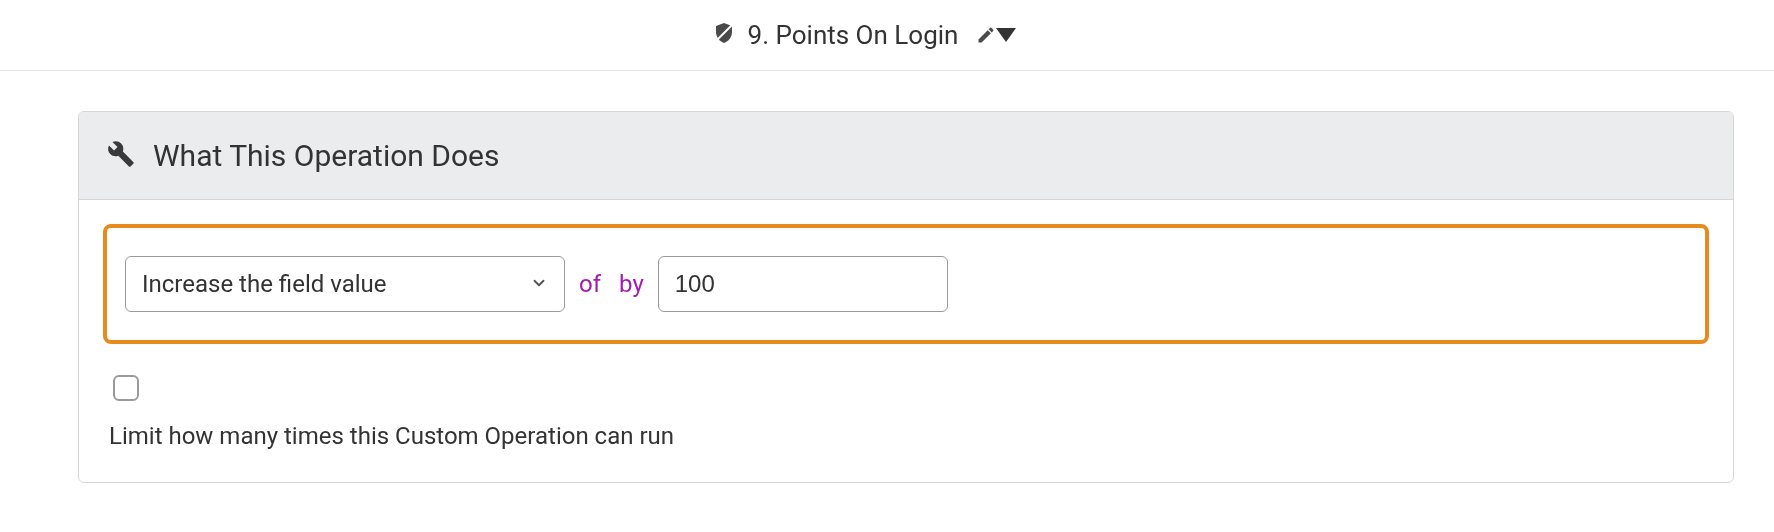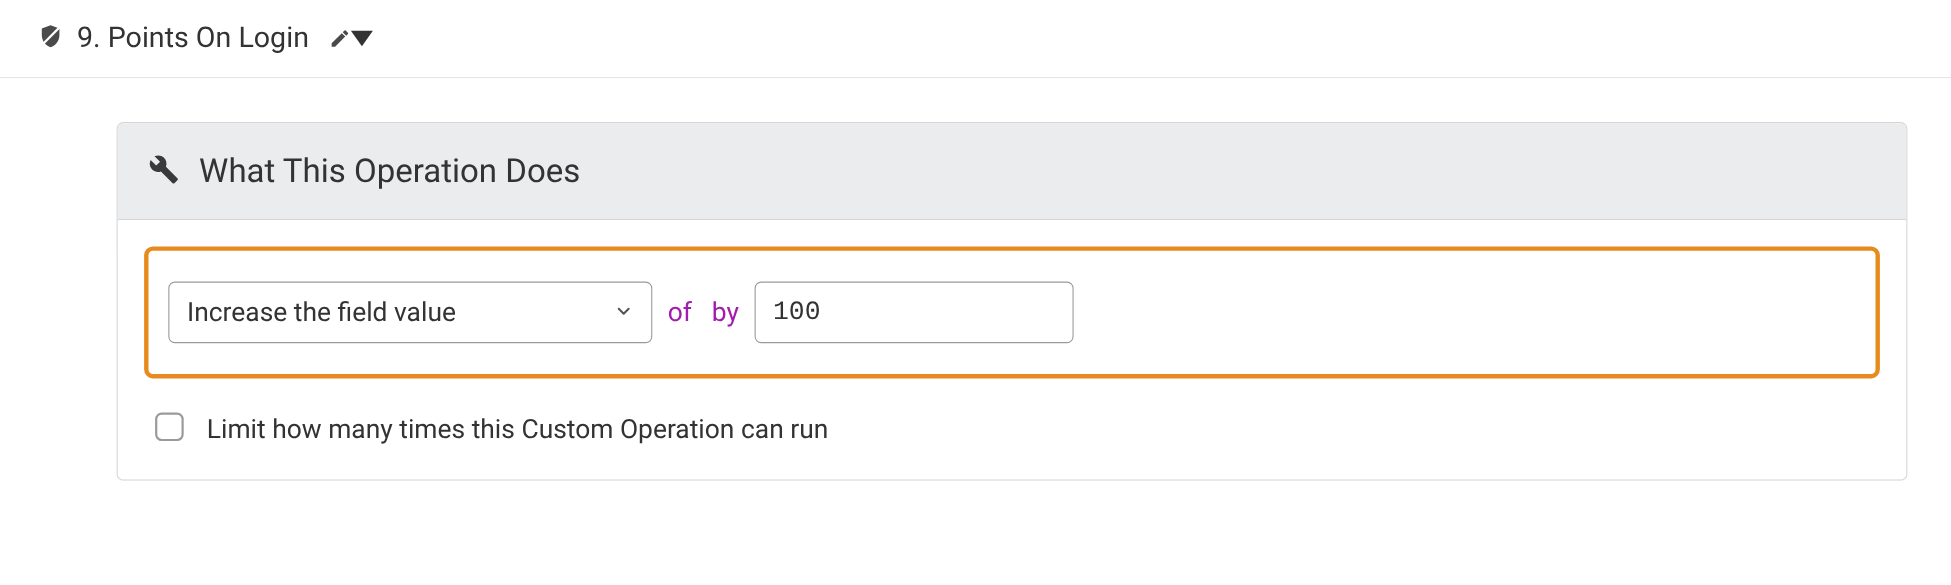--- a/index.html
+++ b/index.html
@@ -11,21 +11,21 @@
     background: #ffffff;
     color: #333333;
   }
   .container {
     width: 1774px;
     padding: 0;
   }
   .header-row {
     display: flex;
     align-items: center;
-    justify-content: flex-start;
+    justify-content: center;
     padding: 20px 62px 20px 34px;
     border-bottom: 1px solid #e5e5e5;
     background: #ffffff;
   }
   .header-left {
     display: flex;
     align-items: center;
     gap: 12px;
   }
   .shield-icon {
@@ -50,21 +50,21 @@
   }
   .caret-down {
     width: 0;
     height: 0;
     border-left: 10px solid transparent;
     border-right: 10px solid transparent;
     border-top: 14px solid #333333;
     margin-right: 18px;
   }
   .panel {
-    margin: 40px 40px 0 106px;
+    margin: 40px 40px 0 78px;
     border: 1px solid #d6d6d6;
     border-radius: 6px;
     overflow: hidden;
     background: #ffffff;
   }
   .panel-header {
     display: flex;
     align-items: center;
     gap: 18px;
     background: #ebecee;
@@ -134,27 +134,28 @@
   }
   .text-input {
     border: 1px solid #9a9a9a;
     border-radius: 6px;
     background: #ffffff;
     height: 56px;
     padding: 0 16px;
     font-size: 24px;
     color: #333333;
     width: 290px;
-    font-family: Liberation Mono, monospace;
+    font-family: Liberation Sans, sans-serif;
   }
   .checkbox-row {
     display: flex;
-    align-items: flex-end;
+    align-items: flex-start;
     gap: 18px;
     padding: 28px 6px 8px 6px;
+    flex-direction: column;
   }
   .checkbox {
     appearance: none;
     -webkit-appearance: none;
     width: 26px;
     height: 26px;
     border: 2px solid #9a9a9a;
     border-radius: 6px;
     background: #ffffff;
     cursor: pointer;

